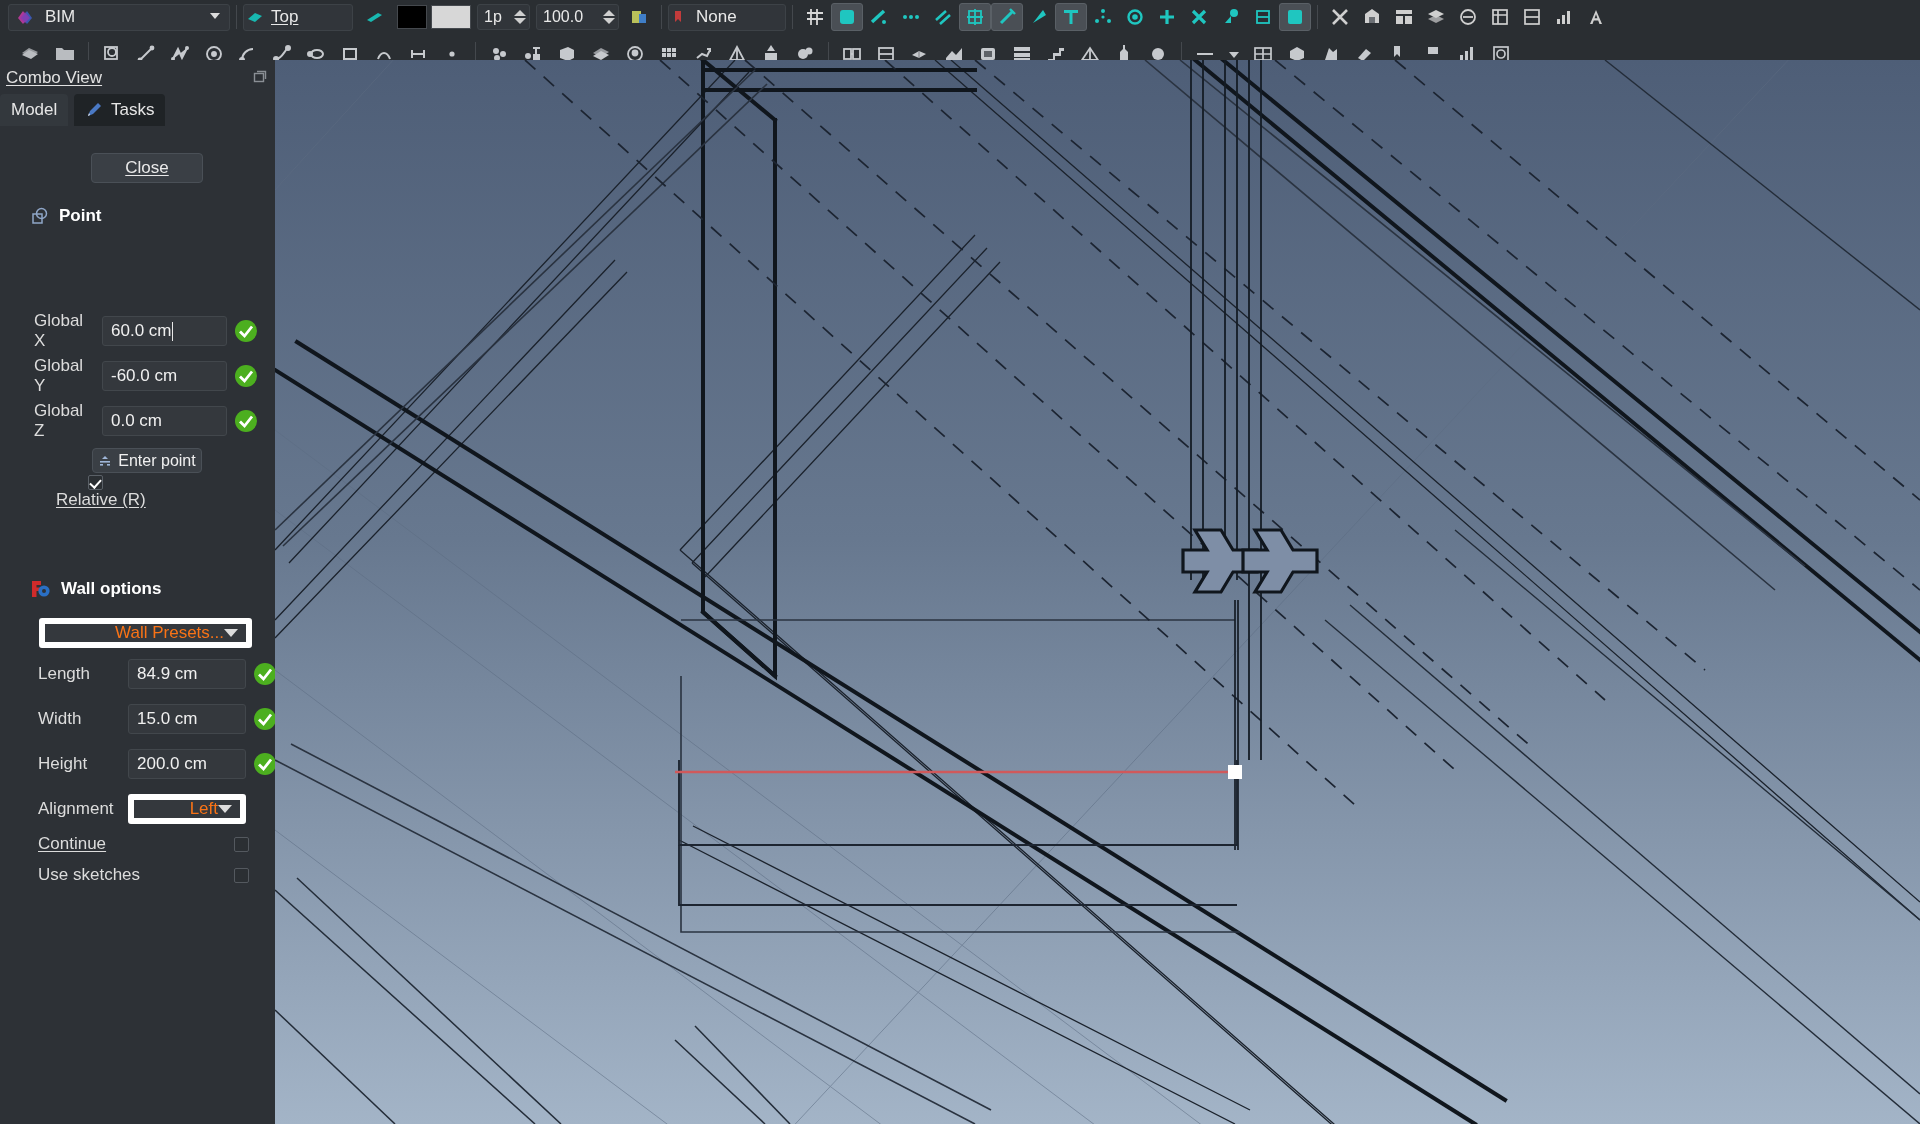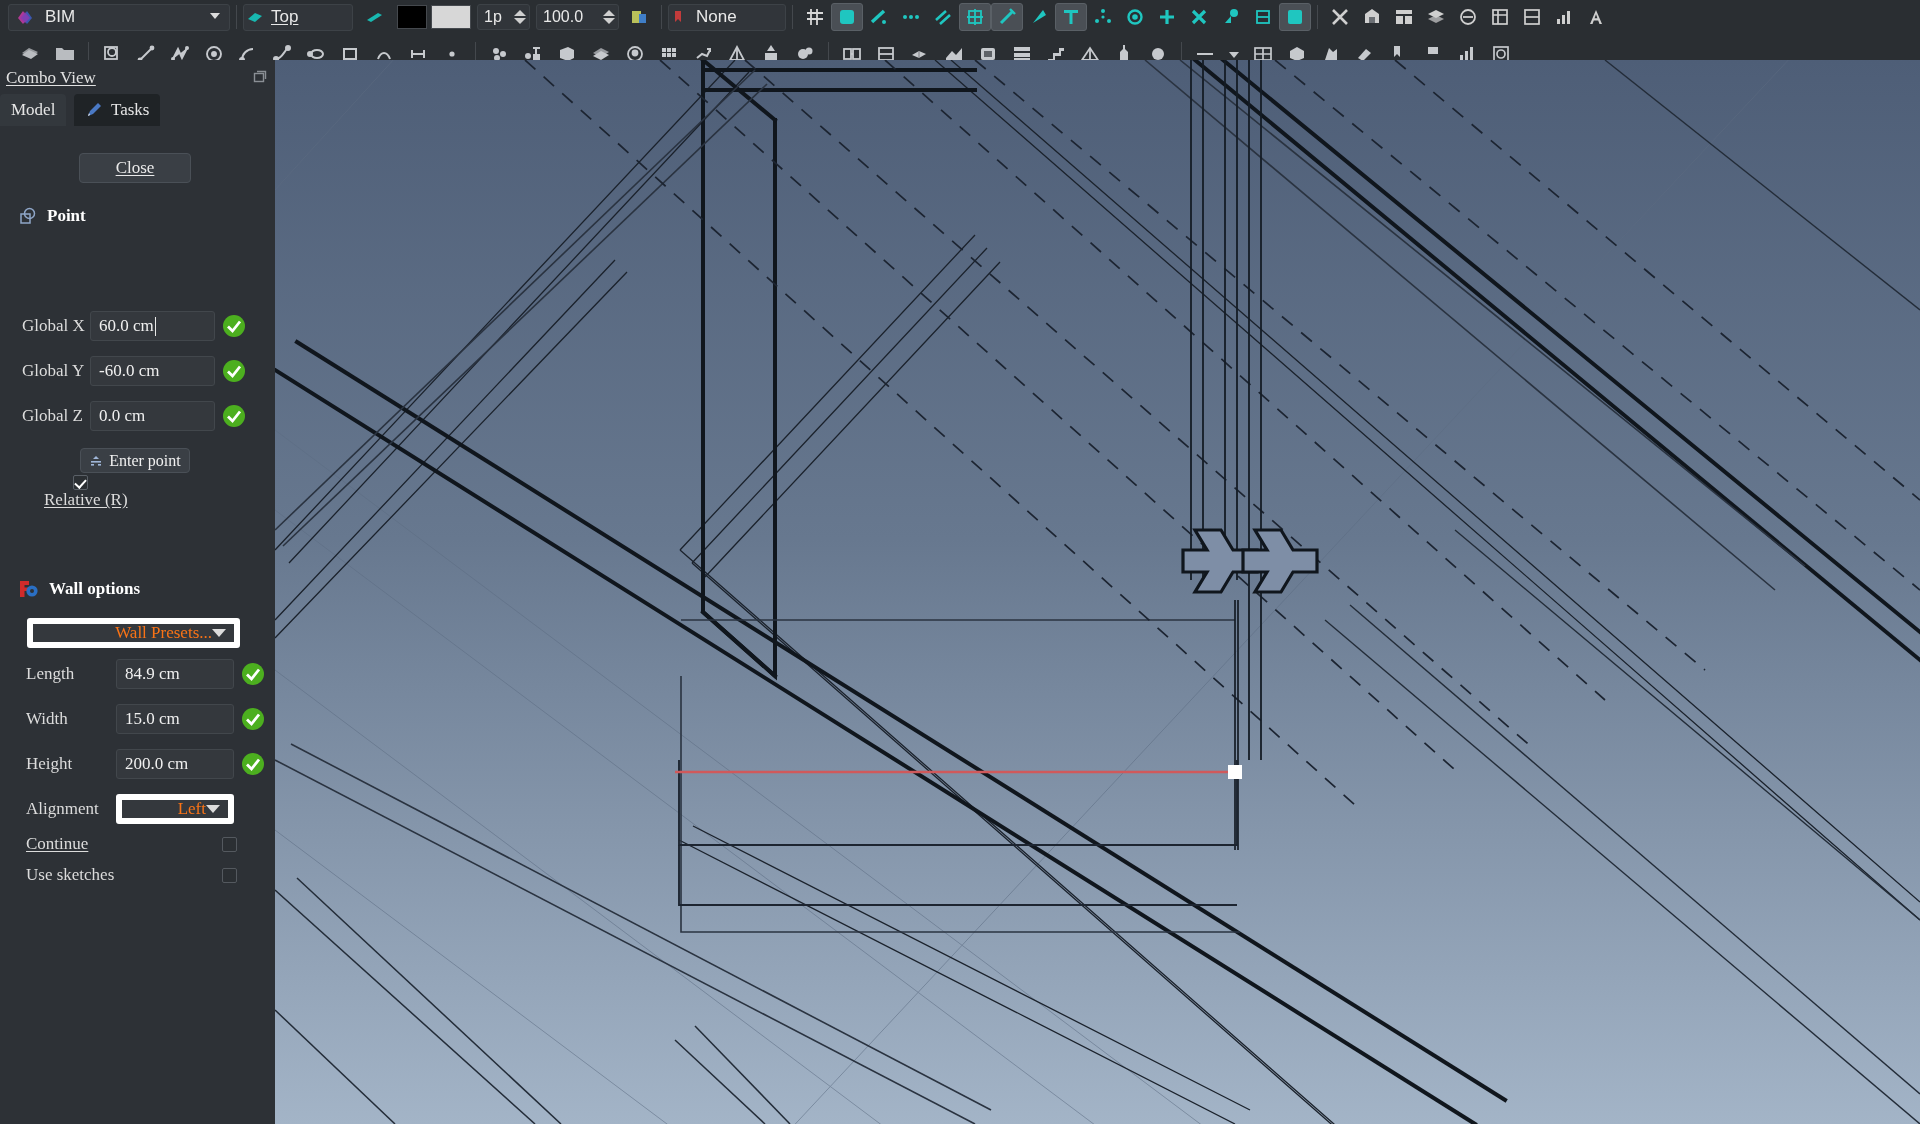--- a/index.html
+++ b/index.html
@@ -66,42 +66,41 @@
   .spin .arrows i.up { border-bottom:6px solid #cfcfcf; }
   .spin .arrows i.dn { border-top:6px solid #cfcfcf; }
 
   .icon { display:inline-block; line-height:0; }
   .icon svg { display:block; }
 
   
   #left-panel {
     position: absolute; left: 0; top: 60px; width: 275px; height: 1064px;
     background: #2d3136;
-    font-family: Liberation Serif, serif;
   }
   #panel-title {
     position:absolute; left:6px; top:8px;
     font-size:17px; color:#e2e2e2;
   }
   #panel-float-btn {
     position:absolute; right:8px; top:10px; width:14px; height:14px;
   }
   .tabbar { position:absolute; left:0; top:34px; height:32px; width:275px; }
   .tab {
     position:absolute; top:0; height:32px;
     display:flex; align-items:center; padding:0 11px;
     font-size:17px; color:#e6e6e6;
     border-top-left-radius:4px; border-top-right-radius:4px;
   }
   .tab.inactive { background:#33383d; }
   .tab.active { background:#1f2326; }
   .tab .ticon { margin-right:8px; display:flex; }
 
   #panel-body {
-    position:absolute; left:0; top:66px; width:275px; height:998px;
+    position:absolute; left:12px; top:66px; width:275px; height:998px;
     background:#2d3136;
   }
 
   .close-btn {
     position:absolute; left:79px; top:27px;
     width:112px; height:30px;
     background:#3a3f45; border:1px solid #4a5057; border-radius:4px;
     color:#eaeaea; font-size:17px;
     display:flex; align-items:center; justify-content:center;
   }

